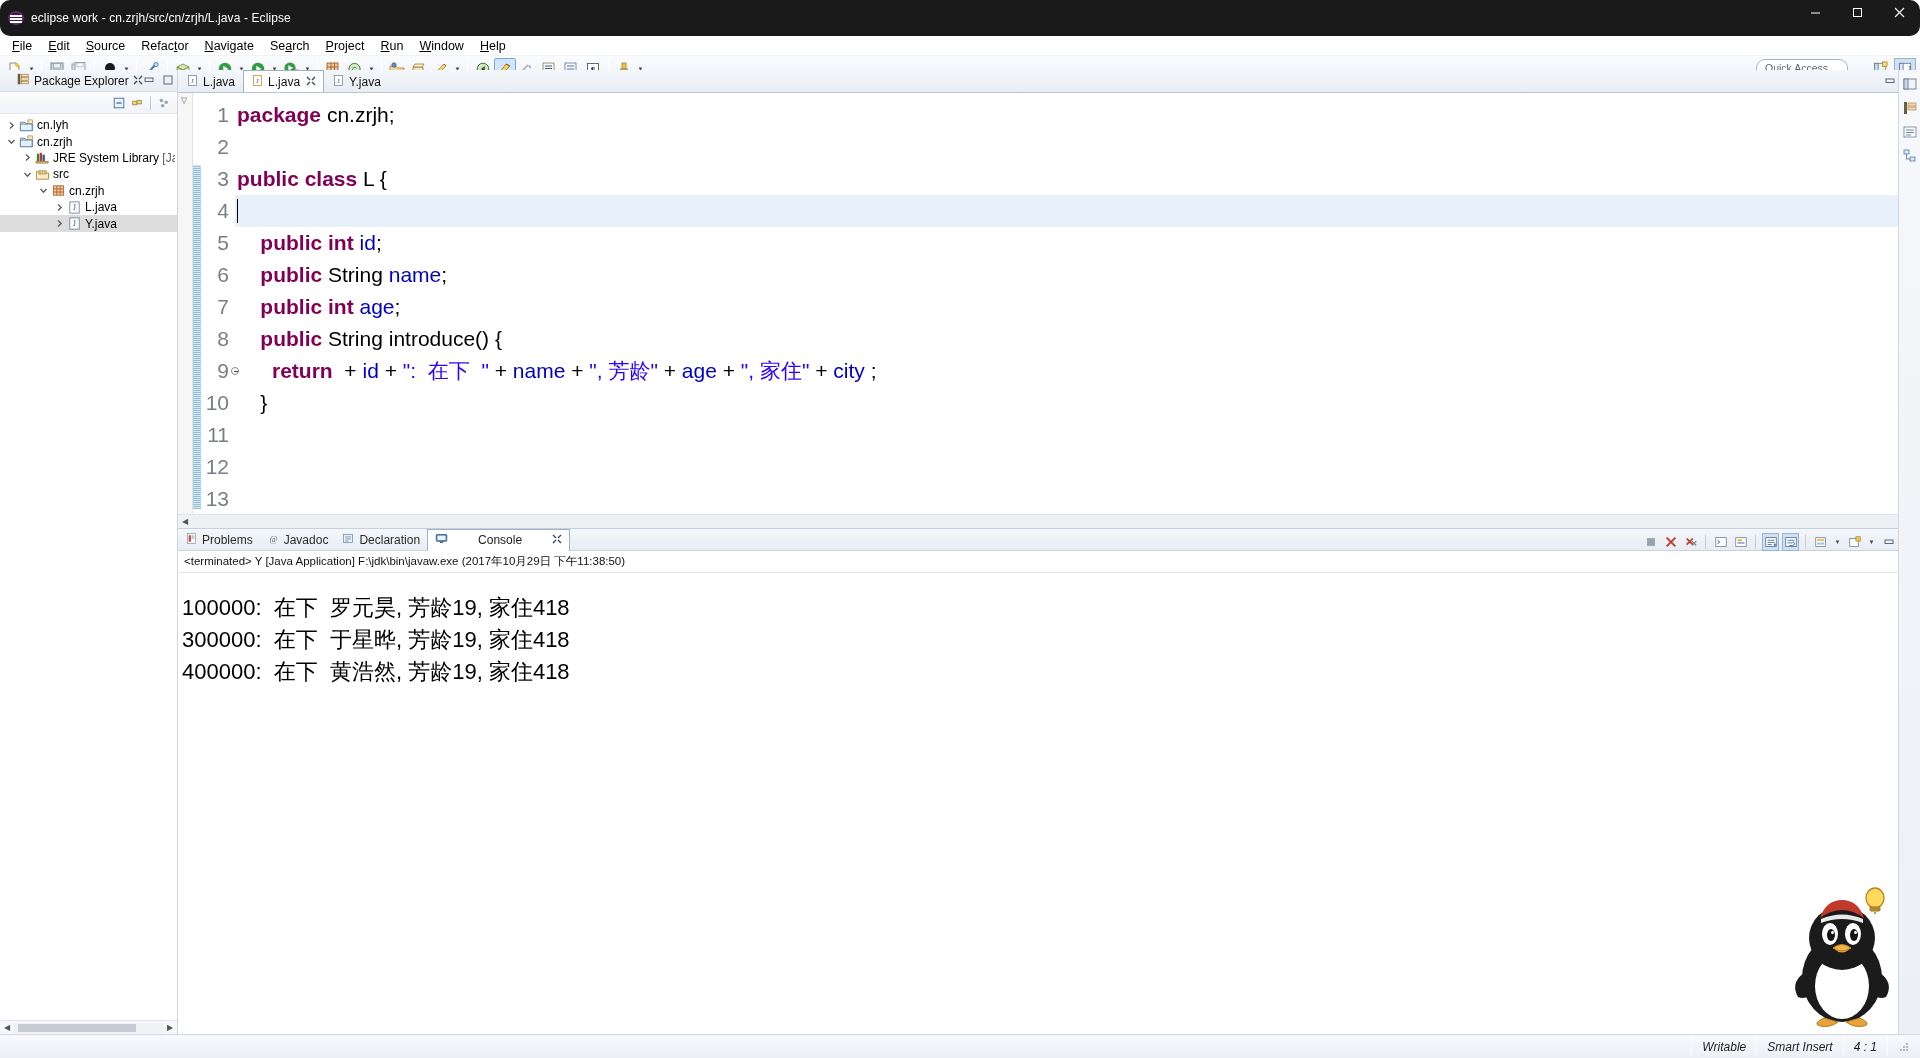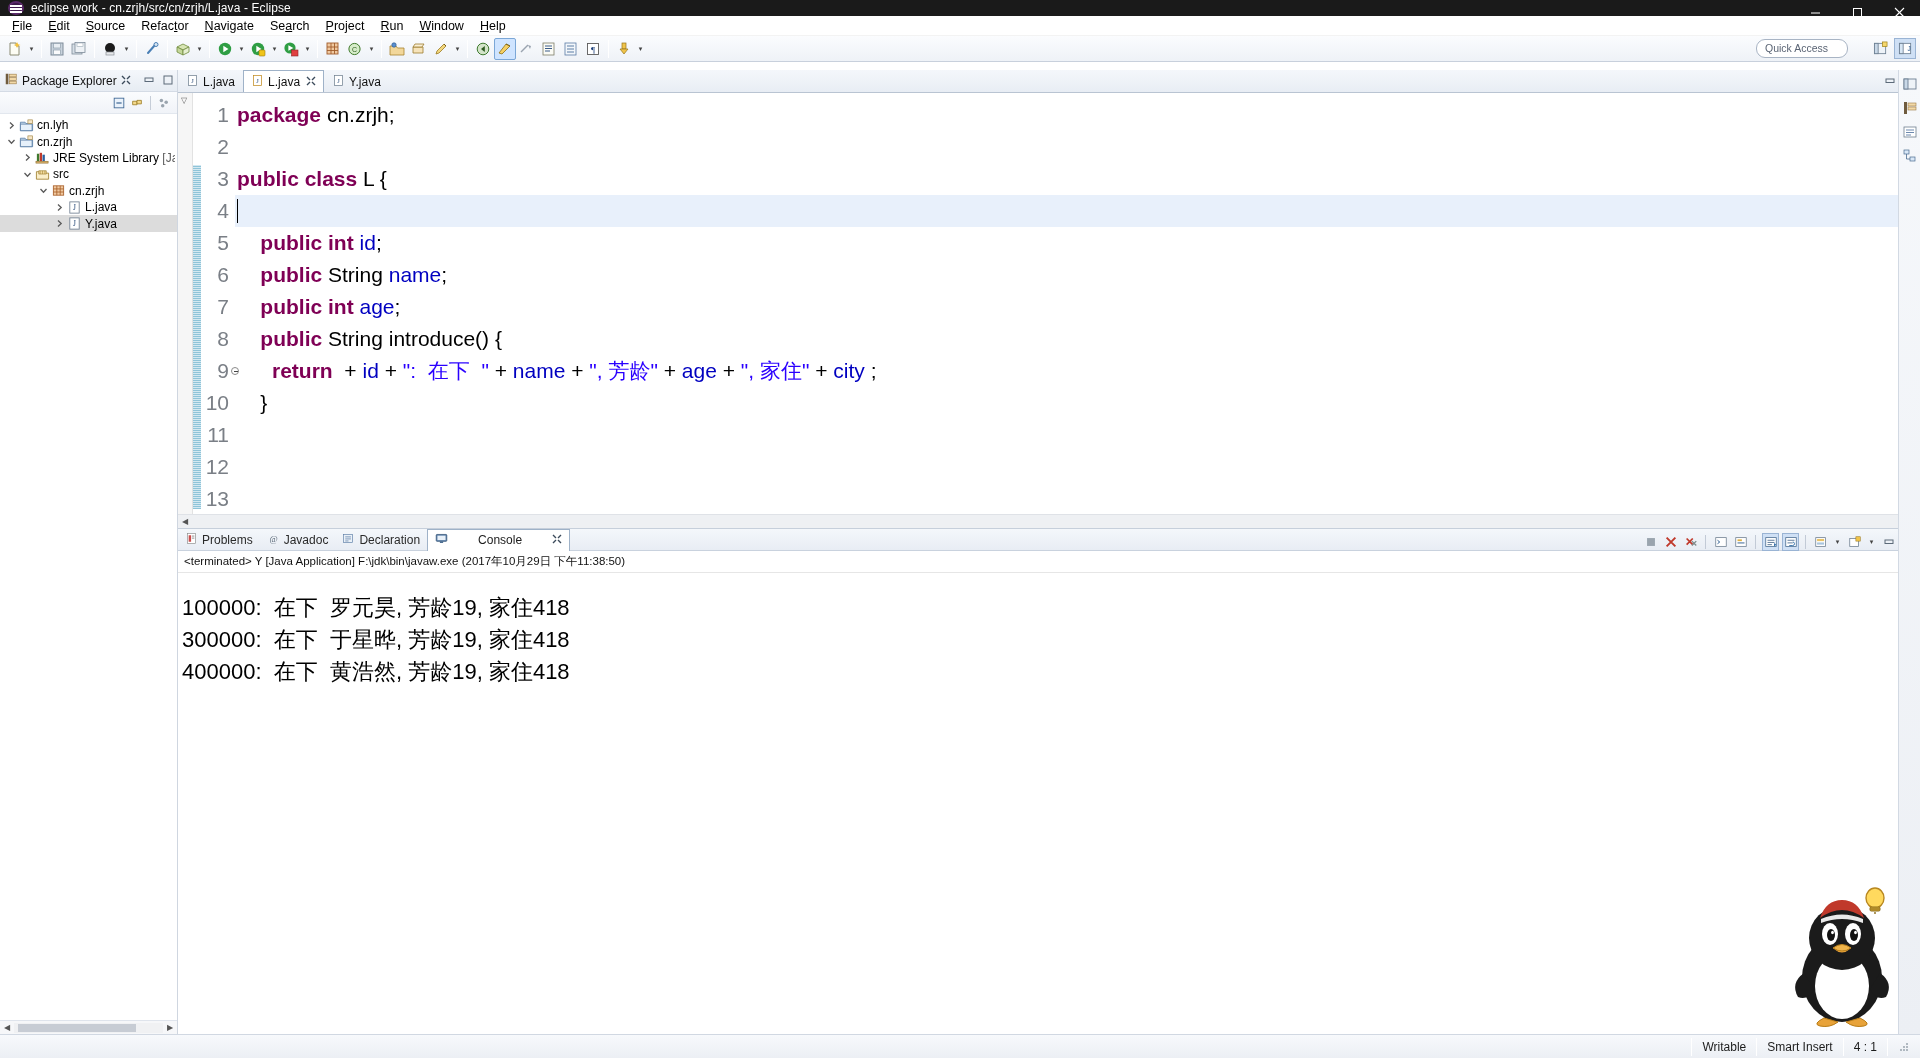--- a/index.html
+++ b/index.html
@@ -6,22 +6,22 @@
   html, body {
     width: 1920px; height: 1058px;
     font-family: "Liberation Sans", sans-serif;
     background: #ffffff;
     overflow: hidden;
   }
   body { position: relative; font-size: 13px; color: #000; }
 
   
   .titlebar {
-    height: 16px; background: #1a1a1a; color: #ffffff;
-    display: flex; align-items: center; position: relative;
+    height: 36px; background: #1a1a1a; color: #ffffff;
+    display: flex; align-items: center; position: relative; border-radius: 10px;
   }
   .titlebar .ecl-logo {
     width: 16px; height: 14px; margin: 0 7px 0 8px;
     position: relative; flex: none;
   }
   .titlebar .ecl-logo .ring {
     position: absolute; inset: 0;
     border: 2px solid #5b2b6b; border-radius: 50%;
     background: #3c1a4a;
   }
@@ -99,21 +99,21 @@
     background: #ffffff;
     border-right: 1px solid #cfd6e0;
   }
   .view-tabbar {
     height: 22px; display: flex; align-items: center;
     background: linear-gradient(#f4f7fb,#e7ecf3);
     border-bottom: 1px solid #d4dbe5; position: relative;
   }
   .view-tab {
     display: flex; align-items: center; gap: 4px;
-    font-size: 12px; padding: 0 4px 0 4px; height: 22px;
+    font-size: 12px; padding: 0 4px 0 4px; height: 22px; margin-left: 12px;
   }
   .view-tab .tlabel { color: #111; }
   .view-ctrl { position: absolute; right: 2px; top: 3px; display: flex; gap: 5px; }
   .tiny-btn { width: 14px; height: 14px; display:flex;align-items:center;justify-content:center; }
 
   .explorer-toolbar {
     height: 22px; display: flex; align-items: center; justify-content: flex-end;
     gap: 4px; padding-right: 6px;
     background: linear-gradient(#fbfcfe,#f0f3f8);
     border-bottom: 1px solid #e2e7ee;
@@ -250,21 +250,21 @@
   .c-vscroll { position: absolute; right: 0; top: 0; bottom: 0; width: 15px;
                background: #f1f1f1; border-left: 1px solid #e2e2e2; }
 
   
   .statusbar {
     position: absolute; left: 0; right: 0; bottom: 0; height: 24px;
     background: linear-gradient(#f7f9fc,#eceff4);
     border-top: 1px solid #d1d8e2;
     display: flex; align-items: center; font-size: 12px; color: #1c1c1c;
   }
-  .sb-sec { display: flex; align-items: center; height: 24px; padding: 0 10px; }
+  .sb-sec { display: flex; align-items: center; height: 24px; padding: 0 10px; font-style: italic; }
   .sb-div { width: 1px; height: 18px; background: #cdd4de; border-right: 1px solid #fff; }
   .sb-spacer { flex: 1; }
 
   
   .qq-wrap { position: absolute; right: 18px; bottom: 30px; width: 120px; height: 130px; }
   .qq-bulb { position: absolute; right: 28px; bottom: 140px; width: 34px; height: 34px; }
 </style>
 </head>
 <body>
 

